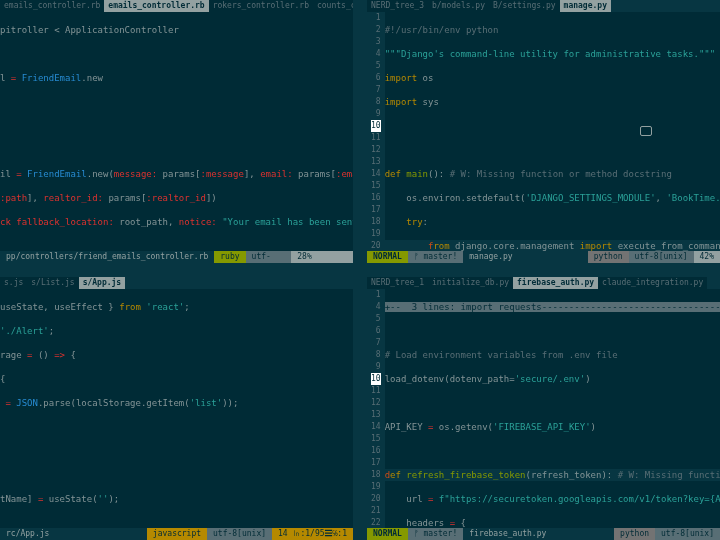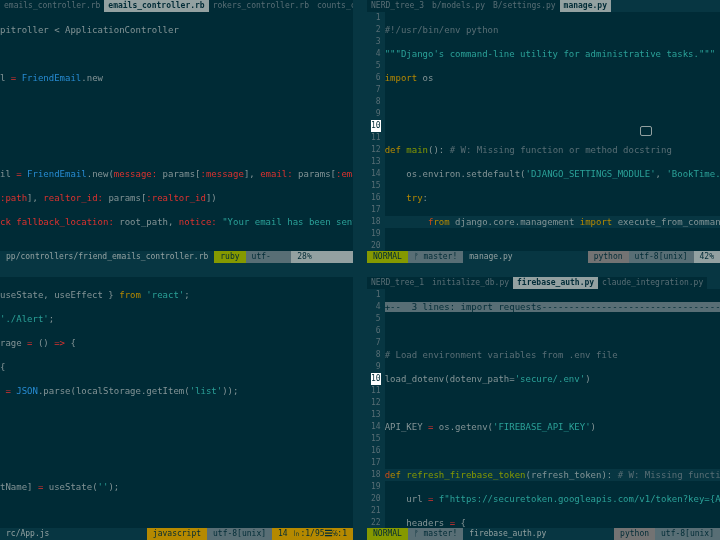--- a/index.html
+++ b/index.html
@@ -10,21 +10,21 @@
 .tab{padding:0 4px;background:#002b36;color:#586e75;white-space:nowrap;font-size:8px;line-height:12px}
 .tab.active{background:#93a1a1;color:#002b36;font-weight:bold}
 .code{flex:1;overflow:hidden;display:flex}
 .gutter{background:#073642;color:#586e75;text-align:right;padding:0 4px;user-select:none;font-size:8px}
 .gutter .ln{height:12px}
 .gutter .cur{background:#ffffff;color:#002b36}
 .src{flex:1;white-space:pre;overflow:hidden}
 .src .line{height:12px}
 .status{display:flex;height:12px;background:#073642;font-size:8px;line-height:12px}
 .status .seg{padding:0 6px}
-.mode{background:#859900;color:#002b36;font-weight:normal}
+.mode{background:#859900;color:#002b36;font-weight:bold}
 .branch{background:#586e75;color:#002b36}
 .fname{color:#93a1a1;flex:1}
 .ft{background:#859900;color:#002b36}
 .ft.py{background:#737373}
 .enc{background:#586e75;color:#002b36}
 .pos{background:#93a1a1;color:#002b36}
 .warn{background:#b58900;color:#002b36}
 .trail{background:#dc322f;color:#002b36}
 .c-kw{color:#b58900}
 .c-str{color:#2aa198}
@@ -107,20 +107,21 @@
           <div class="ln">17</div>
           <div class="ln">18</div>
           <div class="ln">19</div>
           <div class="ln">20</div>
           <div class="ln">21</div>
     </div>
     <div class="src">
 <div class="line"><span class="c-cm">#!/usr/bin/env python</span></div>
 <div class="line"><span class="c-str">"""Django's command-line utility for administrative tasks."""</span></div>
 <div class="line"><span class="c-kw">import</span> os</div>
+<div class="line"><span class="c-kw">import</span> sys</div>
 <div class="line"></div>
 <div class="line"></div>
 <div class="line"><span class="c-kw">def</span> <span class="c-fn">main</span>(): <span class="c-cm"># W: Missing function or method docstring</span></div>
 <div class="line">    os.environ.setdefault(<span class="c-str">'DJANGO_SETTINGS_MODULE'</span>, <span class="c-str">'BookTime.settings'</span>)</div>
 <div class="line">    <span class="c-kw">try</span>:</div>
 <div class="line hl">        <span class="c-def">f</span><span class="c-kw">rom</span> django.core.management <span class="c-kw">import</span> execute_from_command_line </div>
 
 
 
 
@@ -138,20 +139,25 @@
     <span class="seg mode">NORMAL</span>
     <span class="seg branch">ᚠ master!</span>
     <span class="seg fname">manage.py</span>
     <span class="seg ft py">python</span>
     <span class="seg enc">utf-8[unix]</span>
     <span class="seg pos">42%</span>
   </div>
 </div>
 
 <div class="pane">
+  <div class="tabs">
+    <span class="tab">s.js</span>
+    <span class="tab">s/List.js</span>
+    <span class="tab active">s/App.js</span>
+  </div>
   <div class="code">
     <div class="src">
 <div class="line">useState, useEffect } <span class="c-kw">from</span> <span class="c-str">'react'</span>;</div>
 <div class="line"><span class="c-str">'./Alert'</span>;</div>
 <div class="line">rage <span class="c-sym">=</span> () <span class="c-sym">=&gt;</span> {</div>
 <div class="line">{</div>
 <div class="line"> <span class="c-sym">=</span> <span class="c-const">JSON</span>.parse(localStorage.getItem(<span class="c-str">'list'</span>));</div>
 <div class="line"></div>
 <div class="line"></div>
 <div class="line"></div>

